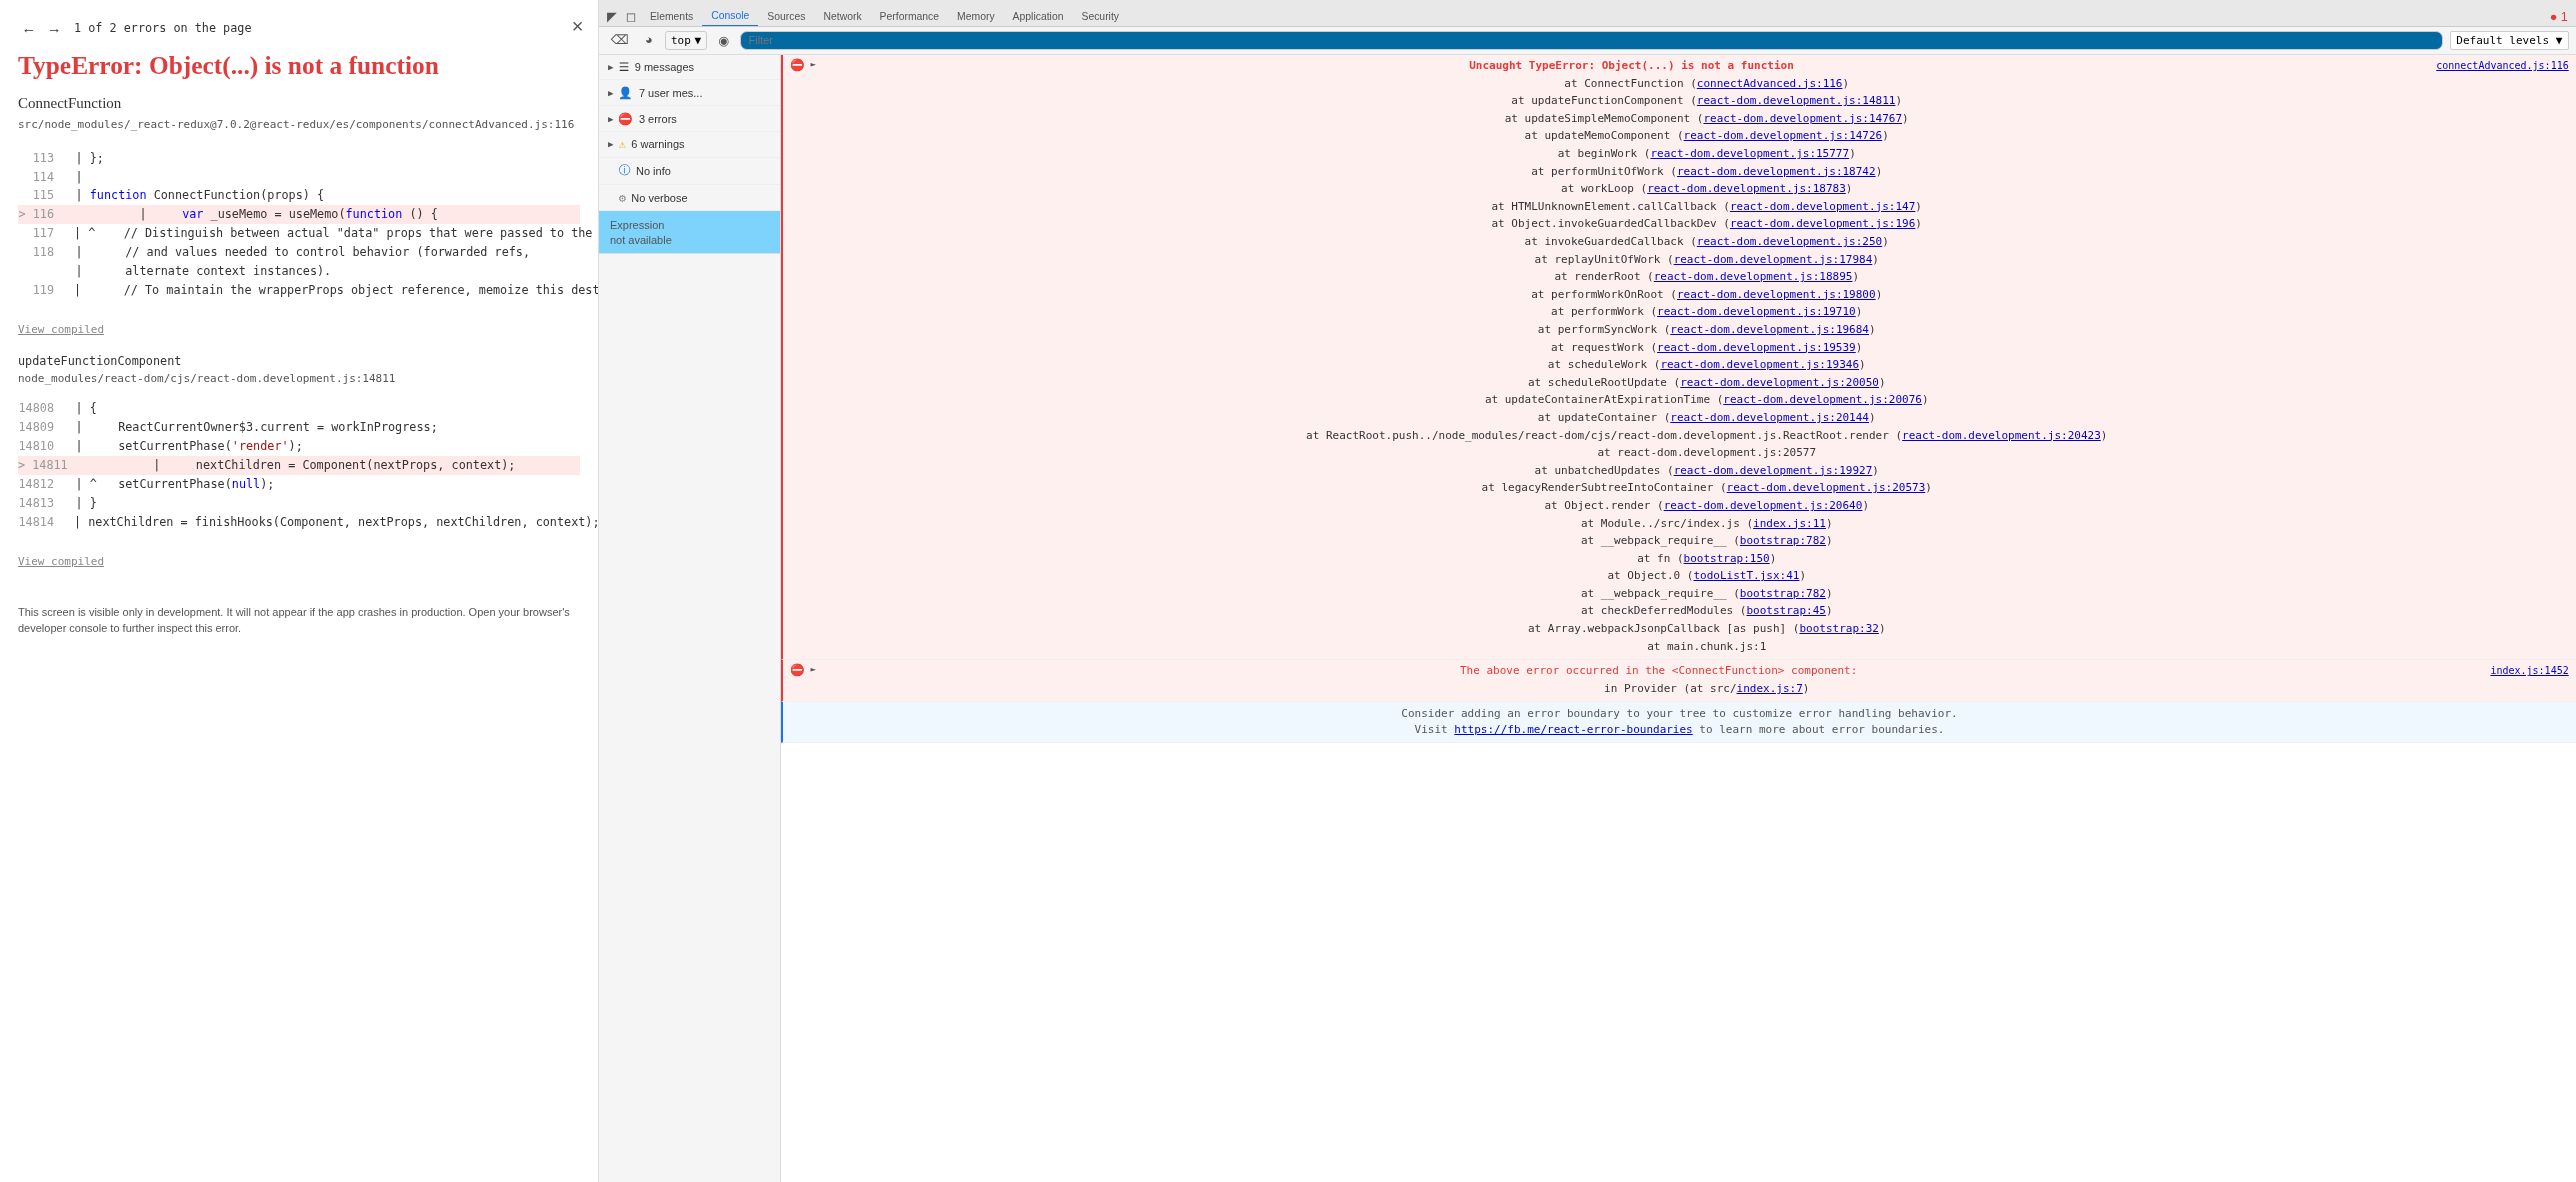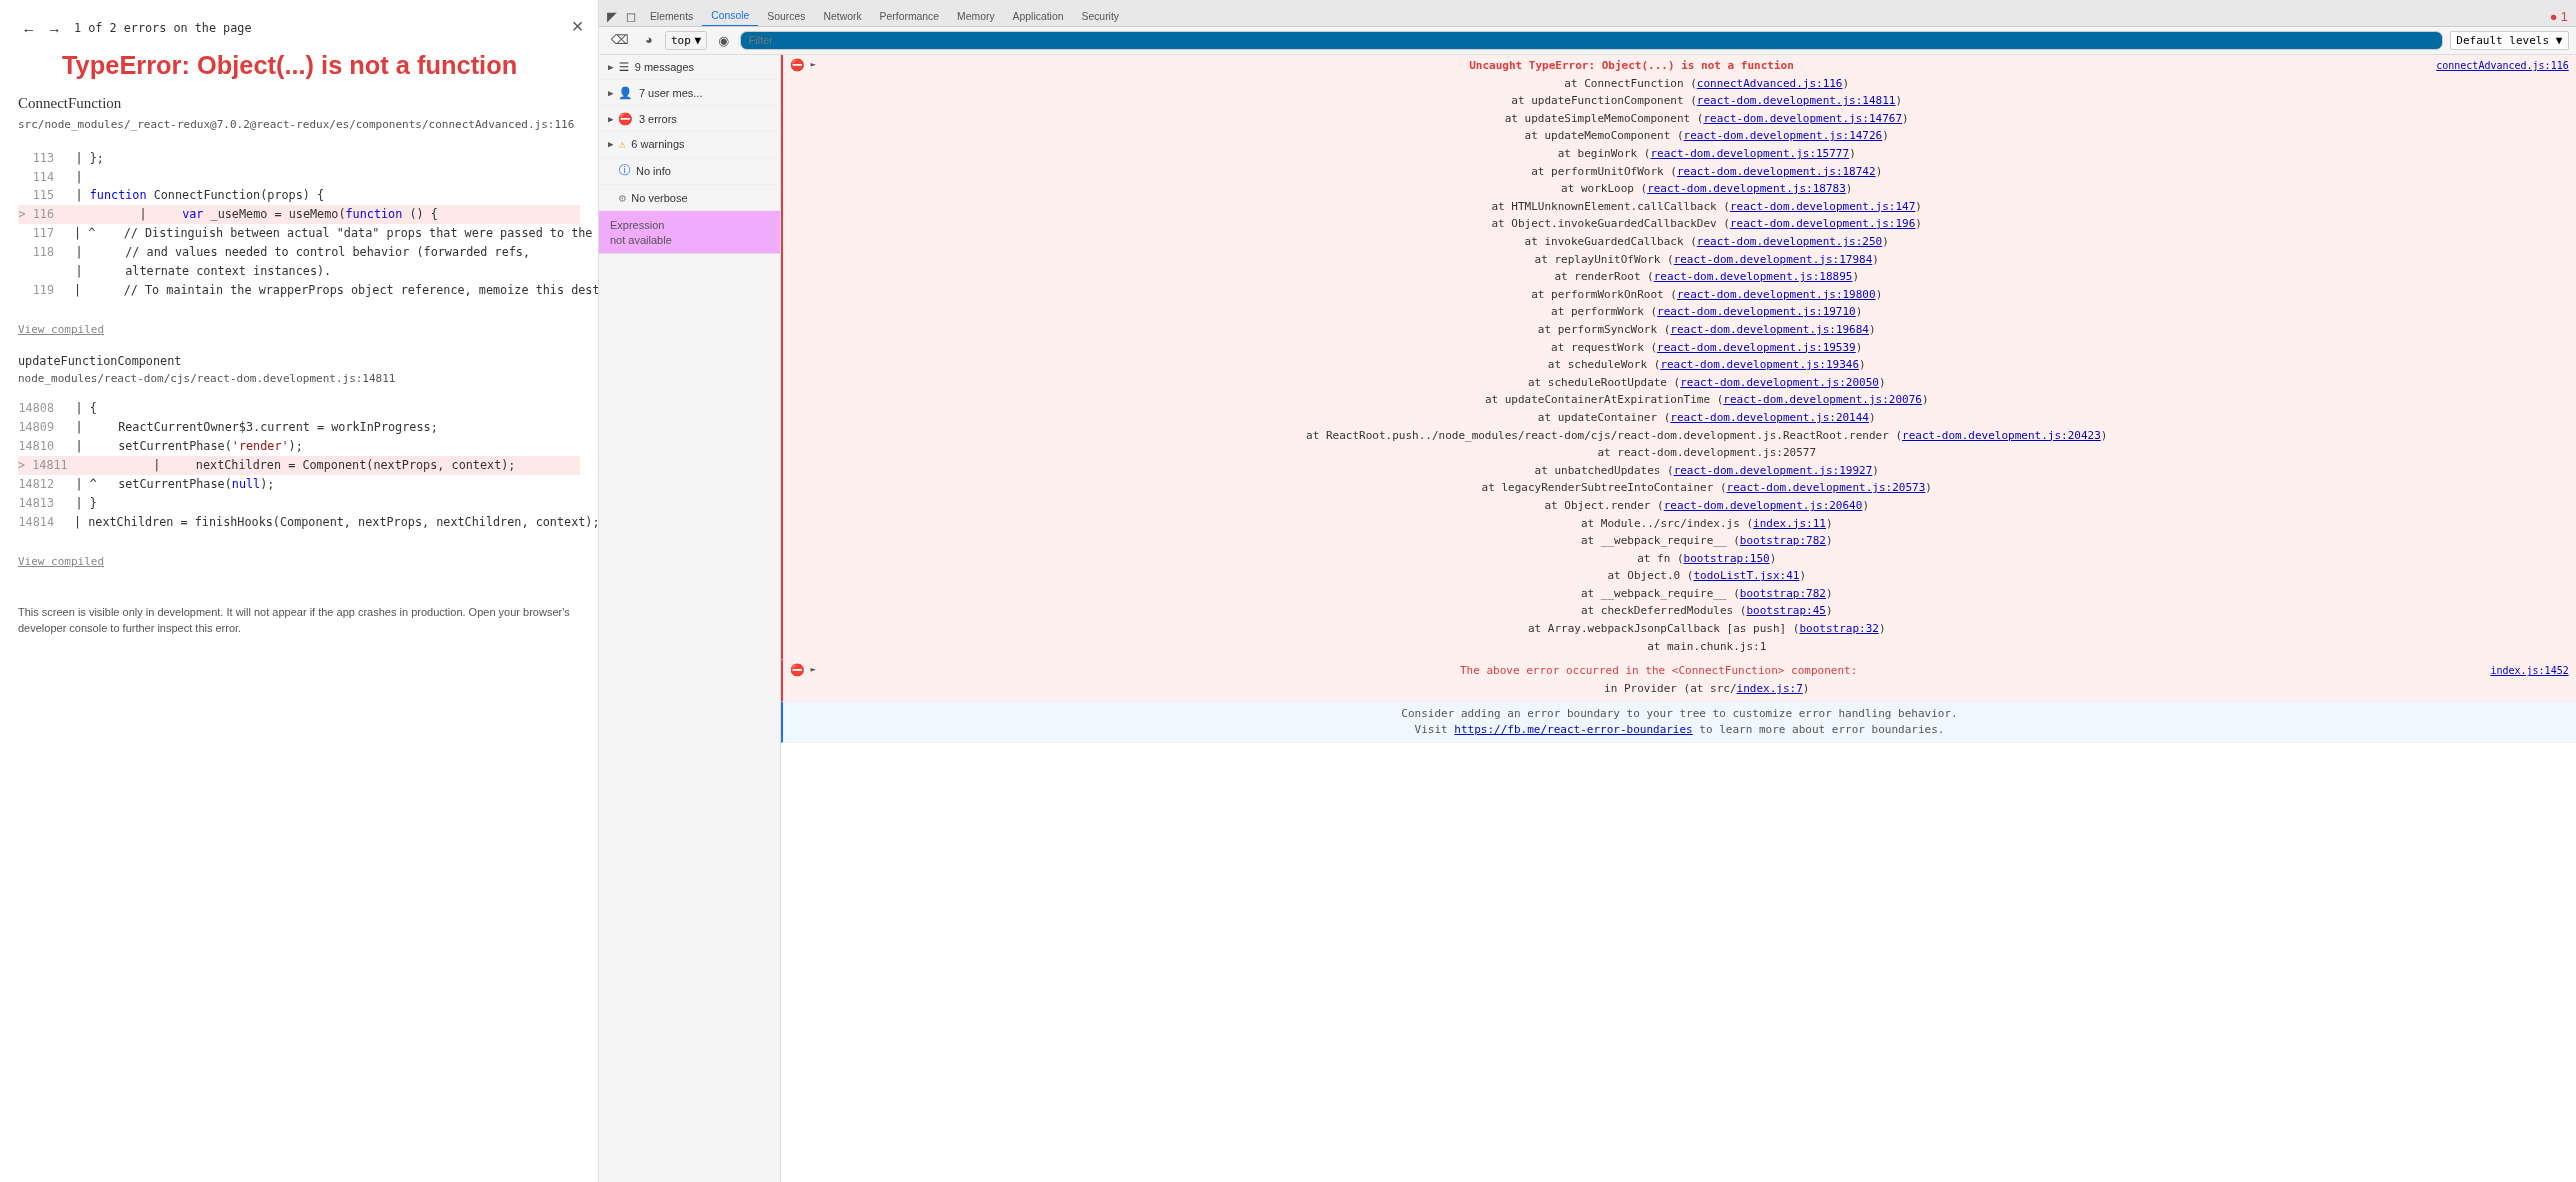--- a/index.html
+++ b/index.html
@@ -53,24 +53,23 @@
       cursor: pointer;
       color: #555;
       background: none;
       border: none;
     }
 
     .error-title {
       color: #e03c3c;
       font-size: 25.4px;
       font-weight: bold;
-      font-family: Liberation Sans, sans-serif;
+      font-family: Liberation Serif, serif;
       margin-bottom: 14.5px;
       line-height: 1.2;
-      margin-left: 44px;
     }
 
     .error-source {
       font-size: 15px;
       color: #333;
       margin-bottom: 5.4px;
       font-family: Liberation Serif, serif;
     }
 
     .error-file {
@@ -226,21 +225,21 @@
     .sidebar-item .expand-icon {
       font-size: 9px;
       color: #555;
     }
 
     .sidebar-label { font-size: 11px; font-family: sans-serif; }
 
     .expression-panel {
       padding: 7.3px 11px;
       border-bottom: 0.9px solid #ddd;
-      background: #f0abfc;
+      background: #7dd3fc;
     }
 
     .expression-title {
       font-size: 11px;
       color: #555;
       font-family: sans-serif;
       margin-bottom: 3.6px;
     }
 
     .expression-value {

